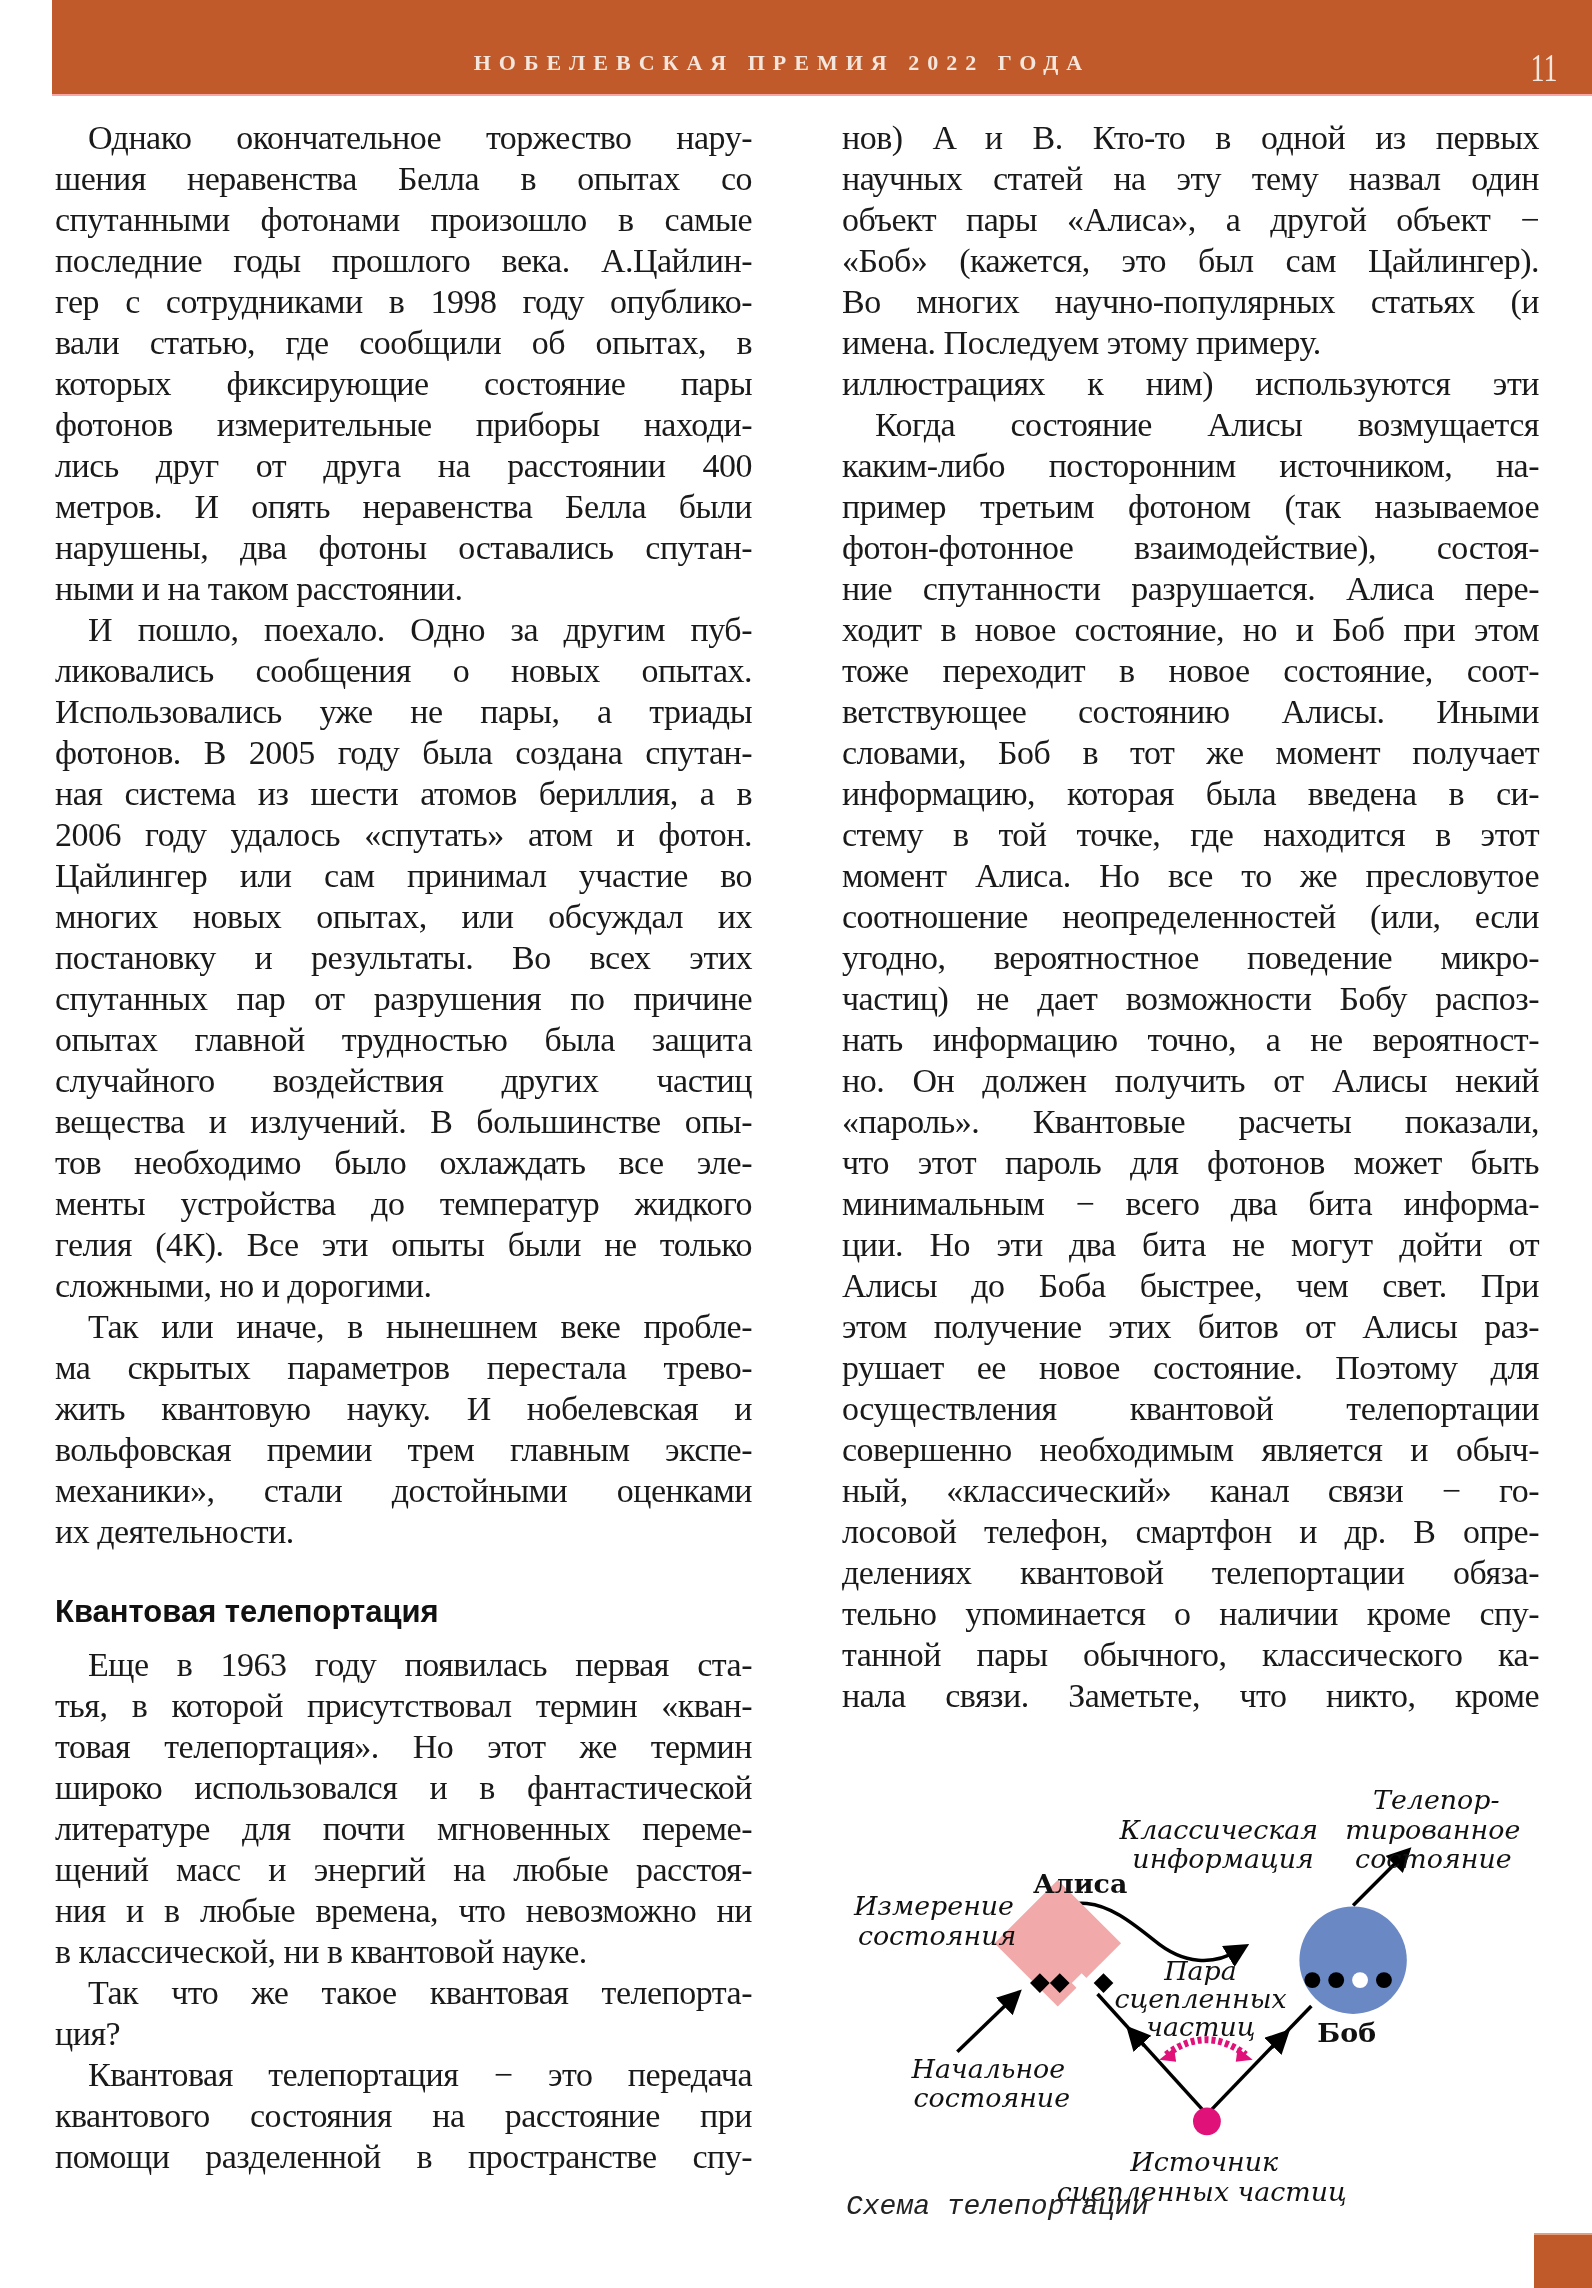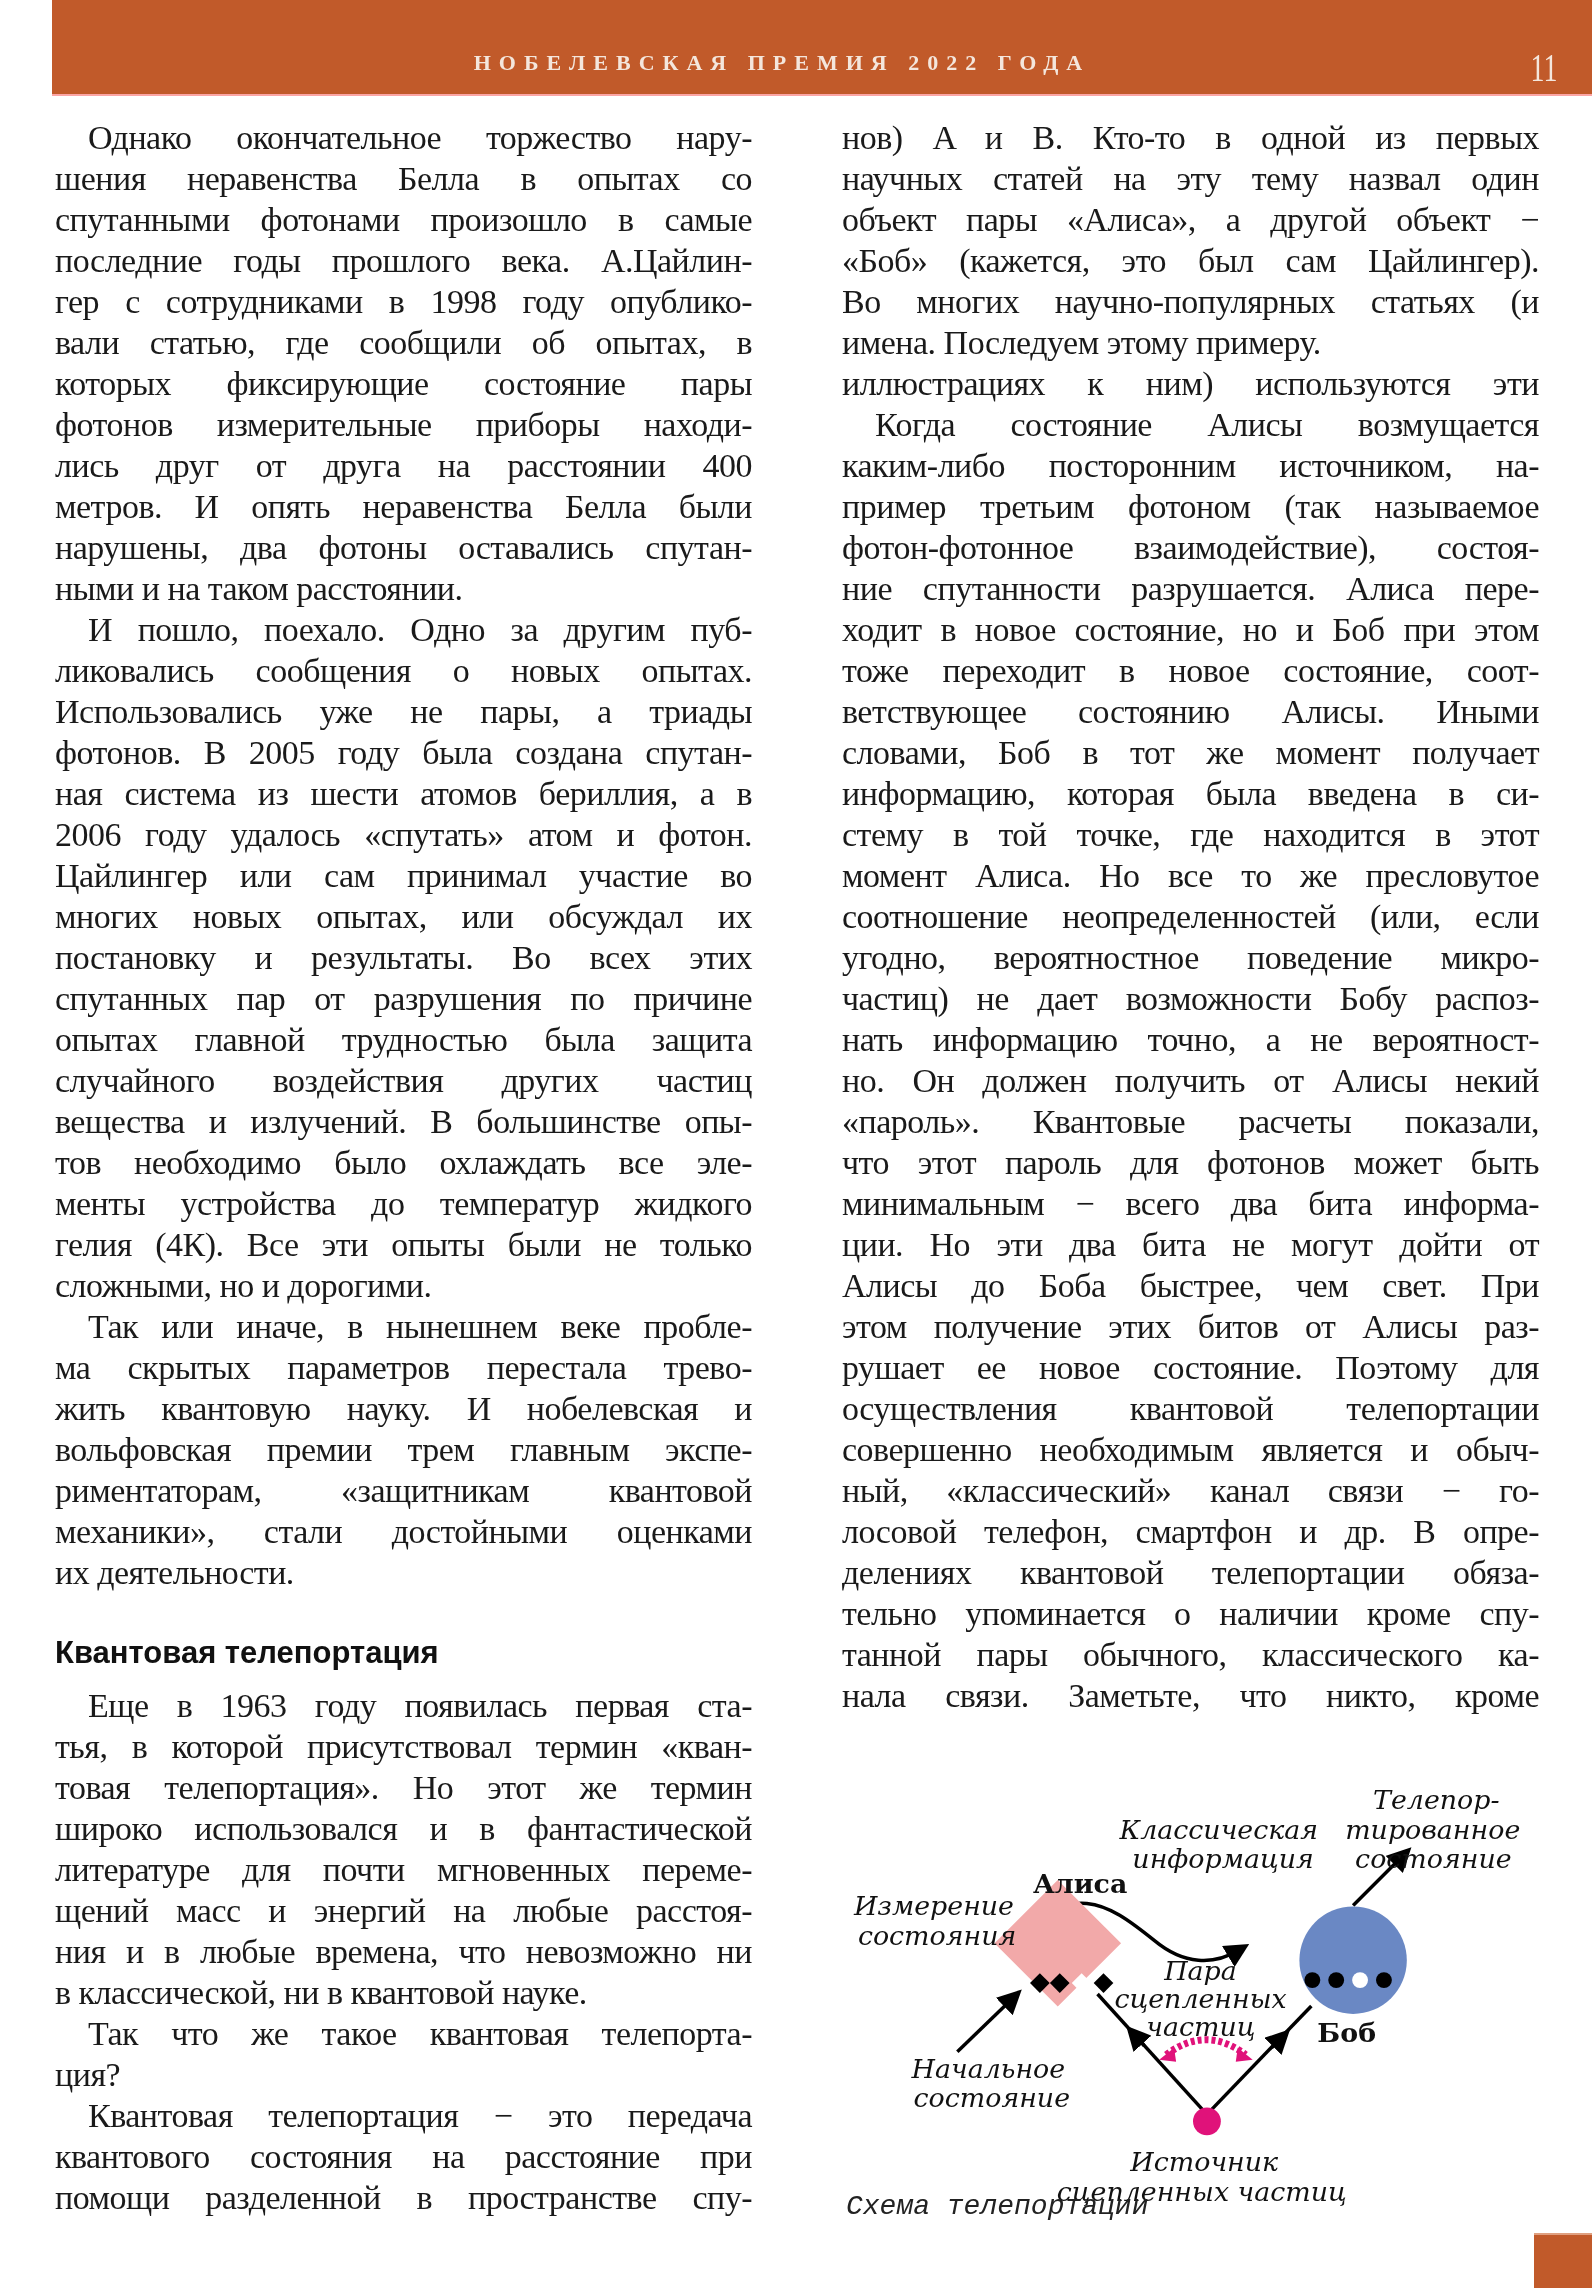--- a/index.html
+++ b/index.html
@@ -84,21 +84,20 @@
       <span class="line">тов необходимо было охлаждать все эле-</span>
       <span class="line">менты устройства до температур жидкого</span>
       <span class="line">гелия (4К). Все эти опыты были не только</span>
       <span class="line last">сложными, но и дорогими.</span>
     </div>
   <div>
       <span class="line indent">Так или иначе, в нынешнем веке пробле-</span>
       <span class="line">ма скрытых параметров перестала трево-</span>
       <span class="line">жить квантовую науку. И нобелевская и</span>
       <span class="line">вольфовская премии трем главным экспе-</span>
-      <span class="line">риментаторам, «защитникам квантовой</span>
       <span class="line">механики», стали достойными оценками</span>
       <span class="line last">их деятельности.</span>
     </div>
   <div class="section-heading">Квантовая телепортация</div>
   <div>
       <span class="line indent">Еще в 1963 году появилась первая ста-</span>
       <span class="line">тья, в которой присутствовал термин «кван-</span>
       <span class="line">товая телепортация». Но этот же термин</span>
       <span class="line">широко использовался и в фантастической</span>
       <span class="line">литературе для почти мгновенных переме-</span>

